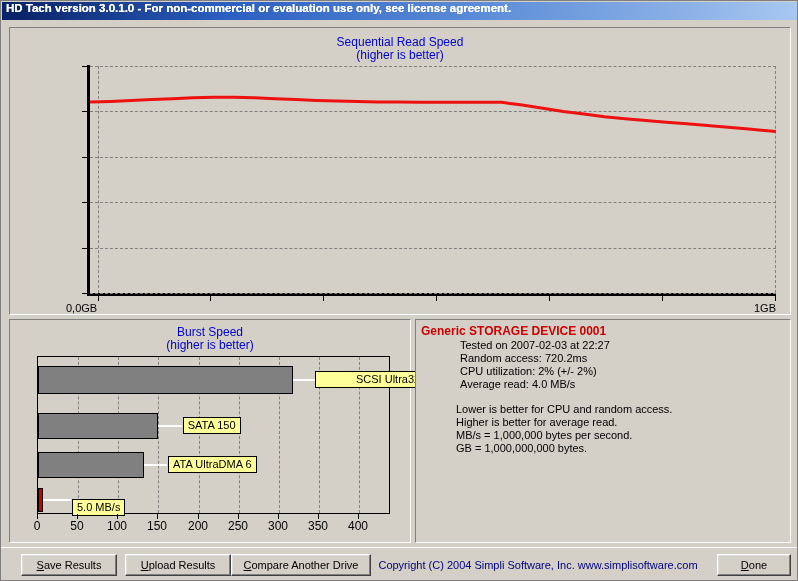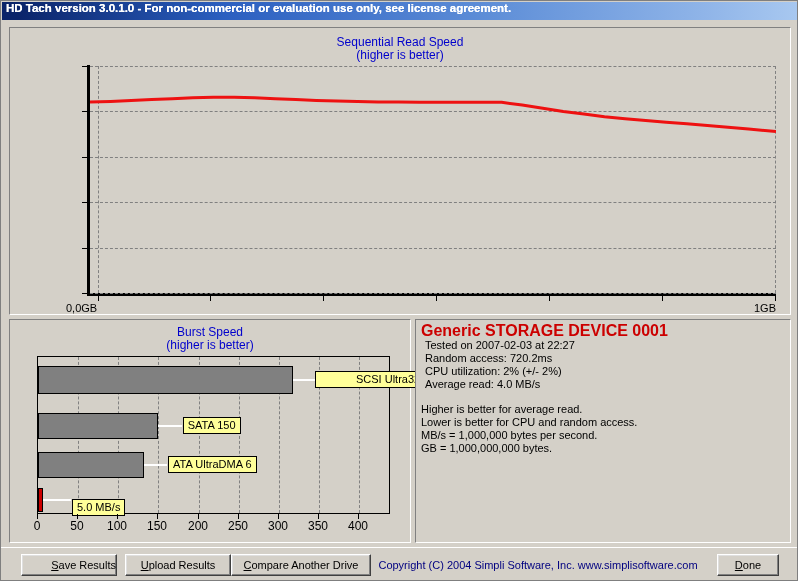--- a/index.html
+++ b/index.html
@@ -188,31 +188,32 @@
     width: 376px; height: 224px;
   }
   #info-inner {
     position: absolute;
     left: 5px; top: 4px;
     right: 4px;
   }
   #device-name {
     color: #cc0000;
     font-weight: bold;
-    font-size: 16px;
+    font-size: 12px;
     line-height: 14px;
     margin-bottom: 1px;
     white-space: nowrap;
   }
   .info-line {
     color: #000;
     font-size: 11px;
     line-height: 13px;
     padding-left: 4px;
     white-space: nowrap;
+    margin-left: 35px;
   }
   .info-line.flush { padding-left: 0; }
   .info-gap { height: 12px; }
 
   
   #bottom {
     position: absolute;
     left: 0; top: 546px;
     width: 798px; height: 35px;
     background: #d4d0c8;
@@ -354,36 +355,36 @@
   </div>
 
   <div class="panel" id="info-panel">
     <div id="info-inner">
       <div id="device-name">Generic STORAGE DEVICE 0001</div>
       <div class="info-line">Tested on 2007-02-03 at 22:27</div>
       <div class="info-line">Random access: 720.2ms</div>
       <div class="info-line">CPU utilization: 2% (+/- 2%)</div>
       <div class="info-line">Average read: 4.0 MB/s</div>
       <div class="info-gap"></div>
+      <div class="info-line flush">Lower is better for CPU and random access.</div>
       <div class="info-line flush">Higher is better for average read.</div>
-      <div class="info-line flush">Lower is better for CPU and random access.</div>
       <div class="info-line flush">MB/s = 1,000,000 bytes per second.</div>
       <div class="info-line flush">GB = 1,000,000,000 bytes.</div>
     </div>
   </div>
 
   <div id="bottom">
-    <button class="btn" id="btn-save" style="left:20px; width:96px;justify-content:flex-end;">
+    <button class="btn" id="btn-save" style="left:20px; width:96px;">
       <span><span class="accel">S</span><span>ave Results</span></span>
     </button>
     <button class="btn" id="btn-upload" style="left:124px; width:106px;">
       <span><span class="accel">U</span><span>pload Results</span></span>
     </button>
     <button class="btn" id="btn-compare" style="left:230px; width:140px;">
       <span><span class="accel">C</span><span>ompare Another Drive</span></span>
     </button>
     <div id="copyright">Copyright (C) 2004 Simpli Software, Inc. www.simplisoftware.com</div>
-    <button class="btn" id="btn-done" style="left:716px; width:62px;">
+    <button class="btn" id="btn-done" style="left:716px; width:74px;">
       <span><span class="accel">D</span><span>one</span></span>
     </button>
   </div>
 
 </div>
 
 </body></html>

